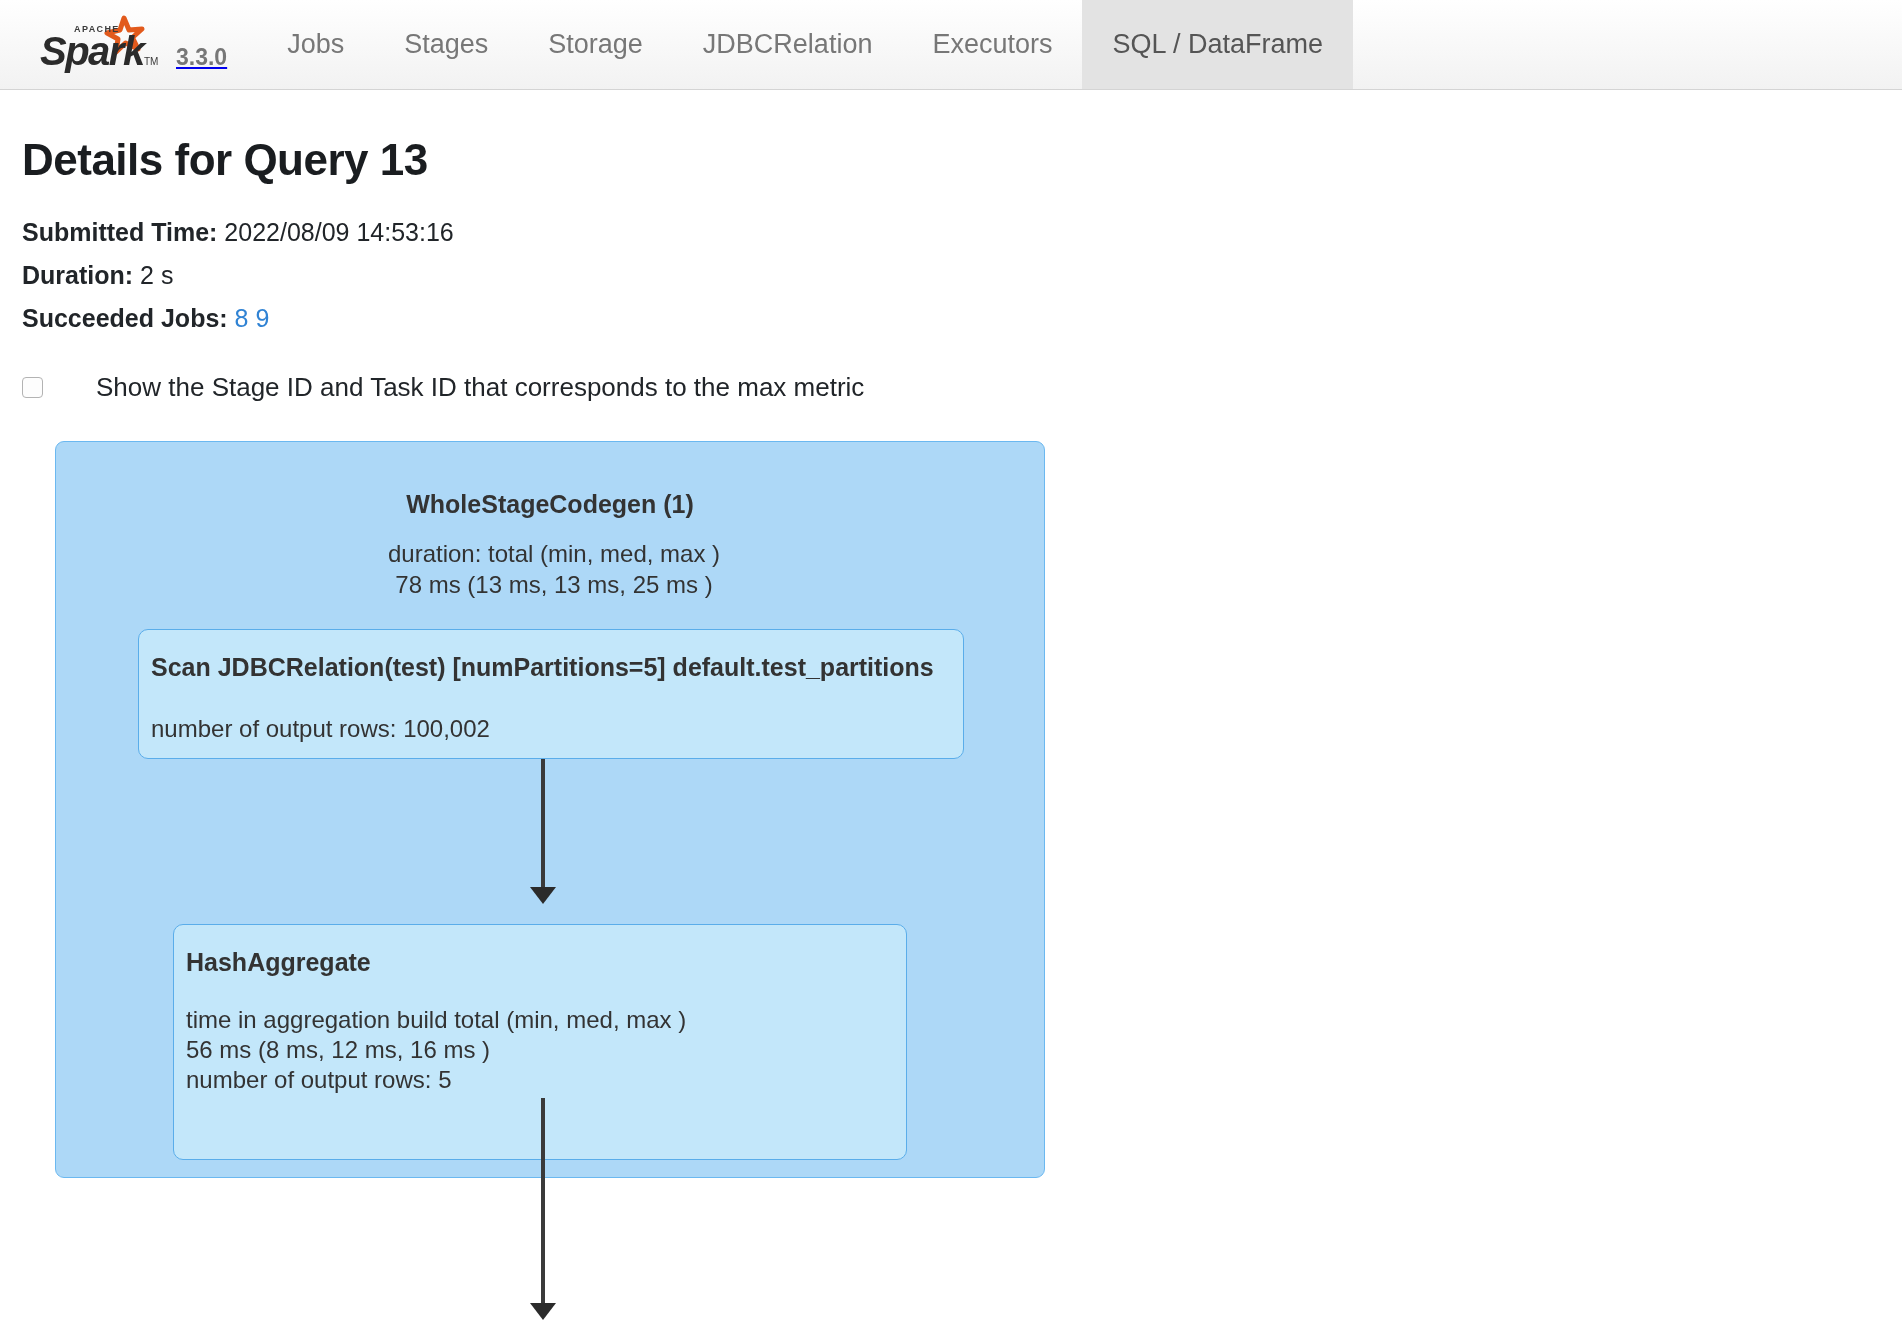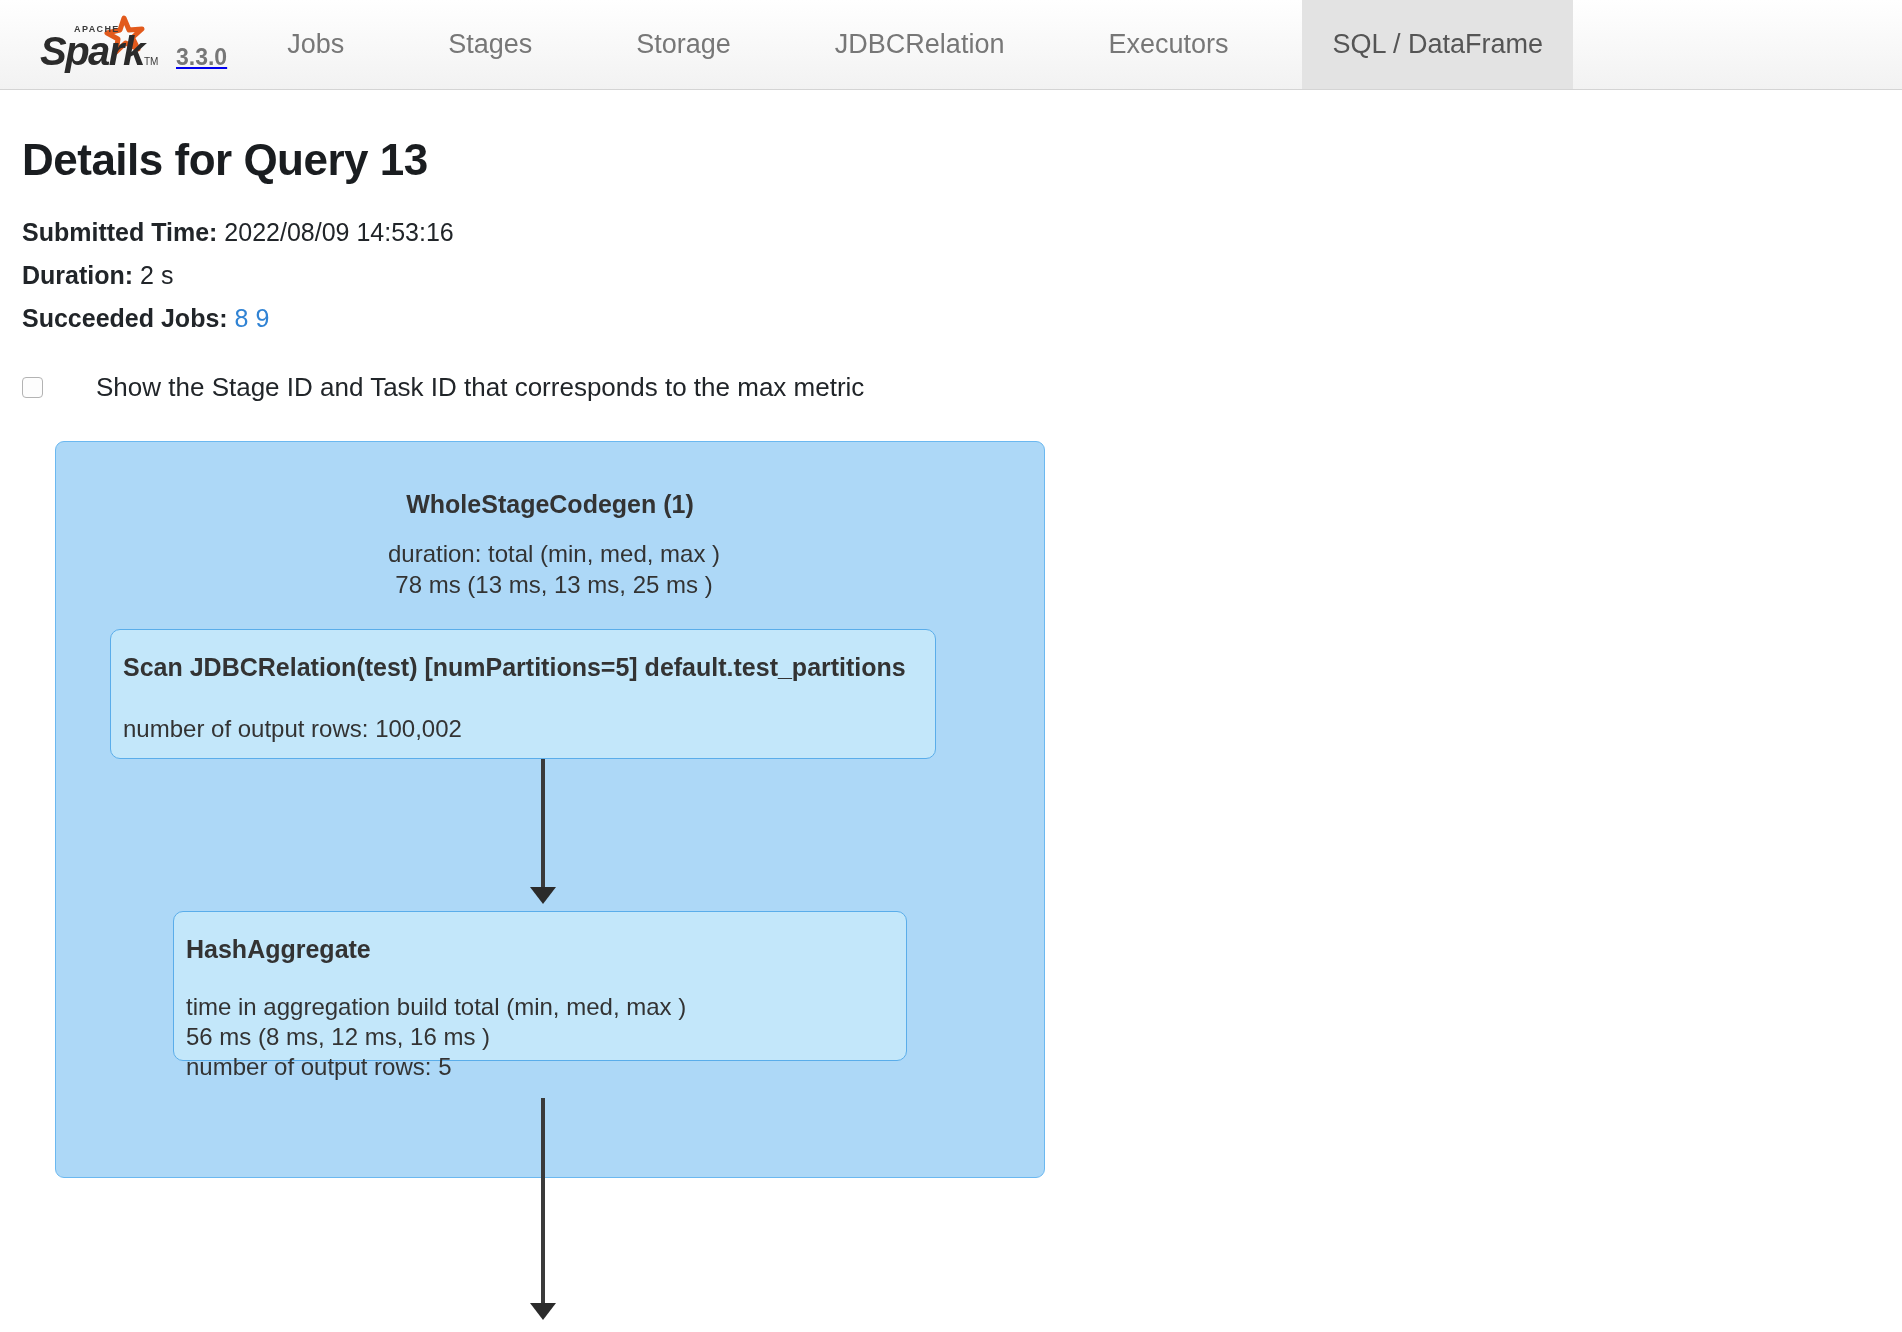--- a/index.html
+++ b/index.html
@@ -49,21 +49,20 @@
     color: #777777;
     margin-left: 12px;
     margin-bottom: 6px;
     letter-spacing: 0px;
   }
   .navtabs {
     display: flex;
     align-items: center;
     height: 90px;
     margin-left: 30px;
-    gap: 44px;
   }
   .navtab {
     display: flex;
     align-items: center;
     padding: 0 30px;
     font-size: 27px;
     color: #777777;
     text-decoration: none;
     height: 90px;
     cursor: pointer;
@@ -171,33 +170,33 @@
     white-space: nowrap;
   }
   .node-metrics {
     font-size: 24px;
     line-height: 30px;
     color: #333333;
     white-space: pre-line;
   }
 
   #node-scan {
-    left: 88px;
+    left: 116px;
     top: 188px;
     width: 826px;
     height: 130px;
     padding: 23px 0 0 12px;
   }
   #node-scan .node-metrics { margin-top: 32px; }
 
   #node-hashagg {
     left: 151px;
-    top: 470px;
+    top: 483px;
     width: 734px;
-    height: 150px;
+    height: 236px;
     padding: 23px 4px 0 12px;
   }
   #node-hashagg .node-metrics { margin-top: 28px; }
 
   .edge {
     position: absolute;
     pointer-events: none;
   }
   .edge svg { display: block; overflow: visible; }
 </style>

